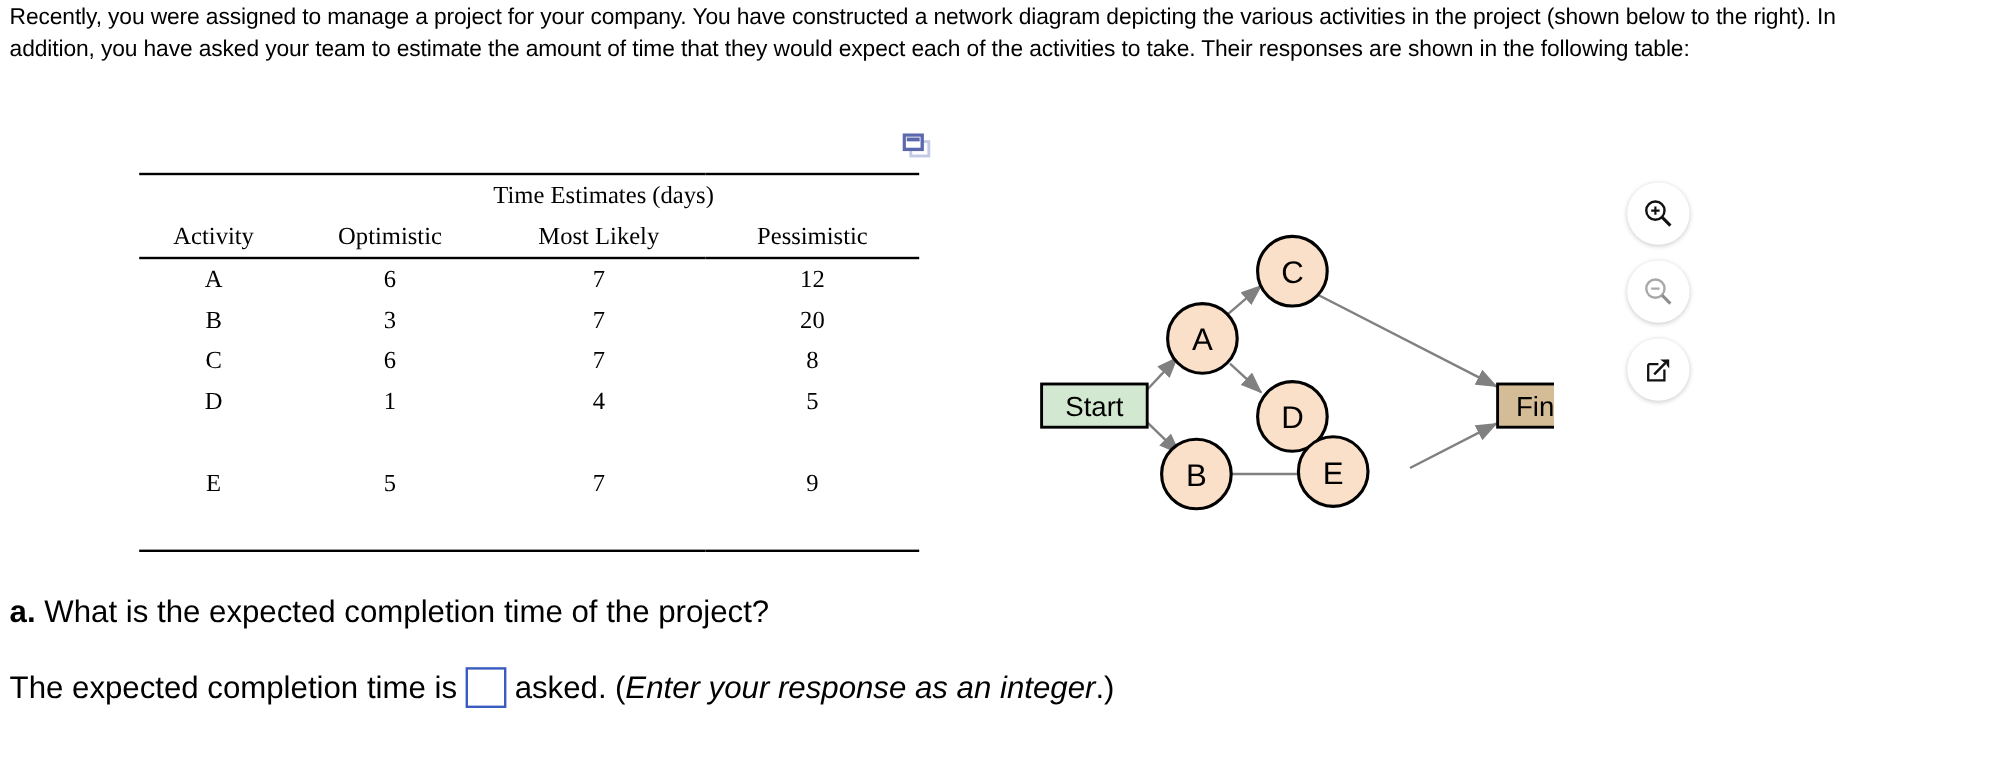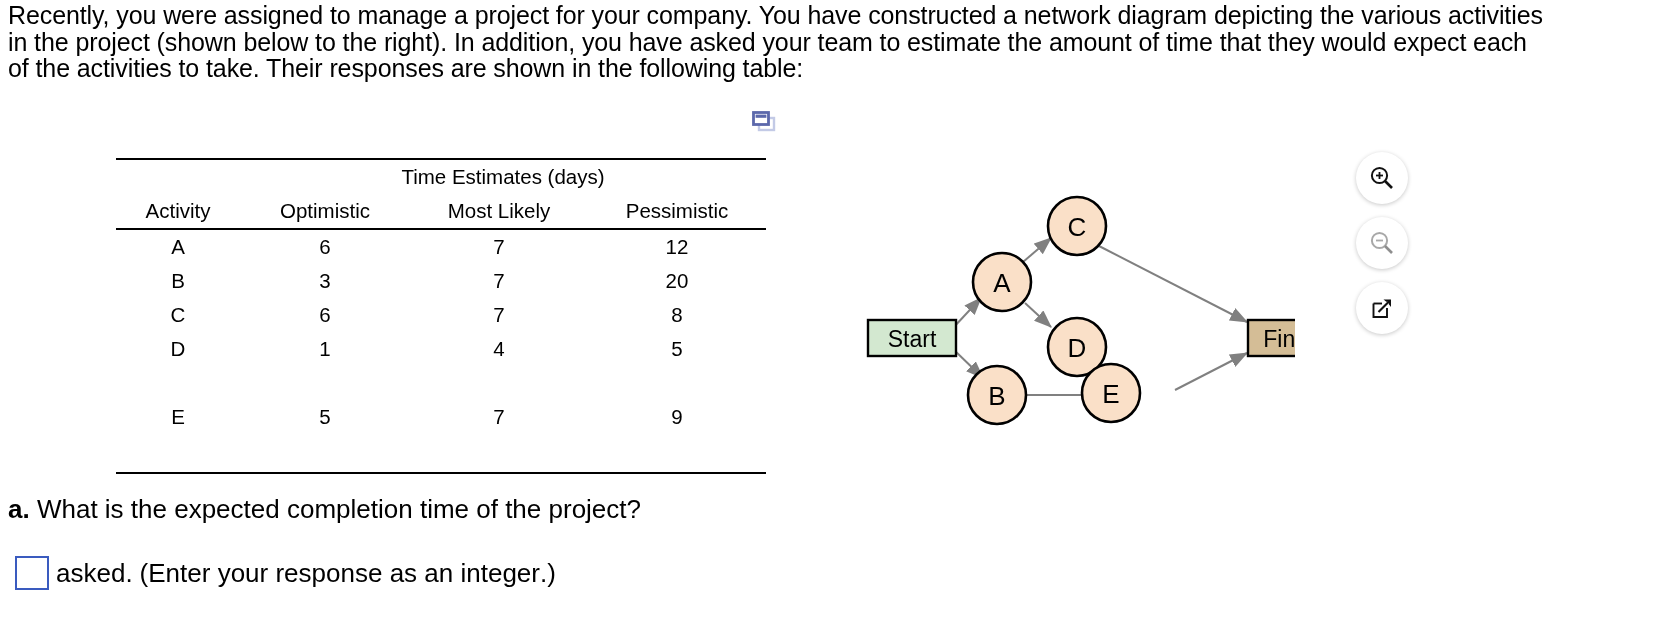--- a/index.html
+++ b/index.html
@@ -15,40 +15,41 @@
     color: #000000;
     overflow: hidden;
   }
 
   
   .intro {
     position: absolute;
     left: 8px;
     top: 2px;
     width: 1540px;
-    font-size: 25px;
+    font-size: 19px;
     line-height: 26.5px;
     letter-spacing: -0.1px;
   }
 
   
   .copy-icon {
     position: absolute;
     left: 752px;
     top: 111px;
     width: 26px;
     height: 22px;
   }
 
   
   .table-wrap {
     position: absolute;
     left: 116px;
-    top: 158px;
+    top: 144px;
     width: 650px;
+    font-family: Liberation Serif, serif;
   }
   table.est {
     border-collapse: collapse;
     width: 650px;
     font-size: 20.5px;
   }
   table.est td, table.est th {
     padding: 0;
     text-align: center;
     font-weight: normal;
@@ -115,21 +116,21 @@
   .qline {
     position: absolute;
     left: 8px;
     font-size: 26px;
     line-height: 26px;
     white-space: nowrap;
   }
   .q-a { top: 496px; }
   .q-b { top: 556px; display: flex; align-items: center; }
   .bold { font-weight: bold; }
-  .ital { }
+  .ital { font-style: italic; }
 
   .answer-box {
     display: inline-block;
     width: 30px;
     height: 30px;
     border: 2px solid #3a5bbf;
     background: #ffffff;
     margin: 0 7px;
     vertical-align: middle;
   }
@@ -301,18 +302,19 @@
   </div>
 
 </div>
 
 <div class="qline q-a">
   <span class="bold">a.</span>
   <span>What is the expected completion time of the project?</span>
 </div>
 
 <div class="qline q-b">
+  <span>The expected completion time is</span>
   <span class="answer-box"></span>
   <span>asked.</span>
   <span style="margin-left:7px">(</span>
   <span class="ital">Enter your response as an integer</span>
   <span>.)</span>
 </div>
 
 </body></html>

